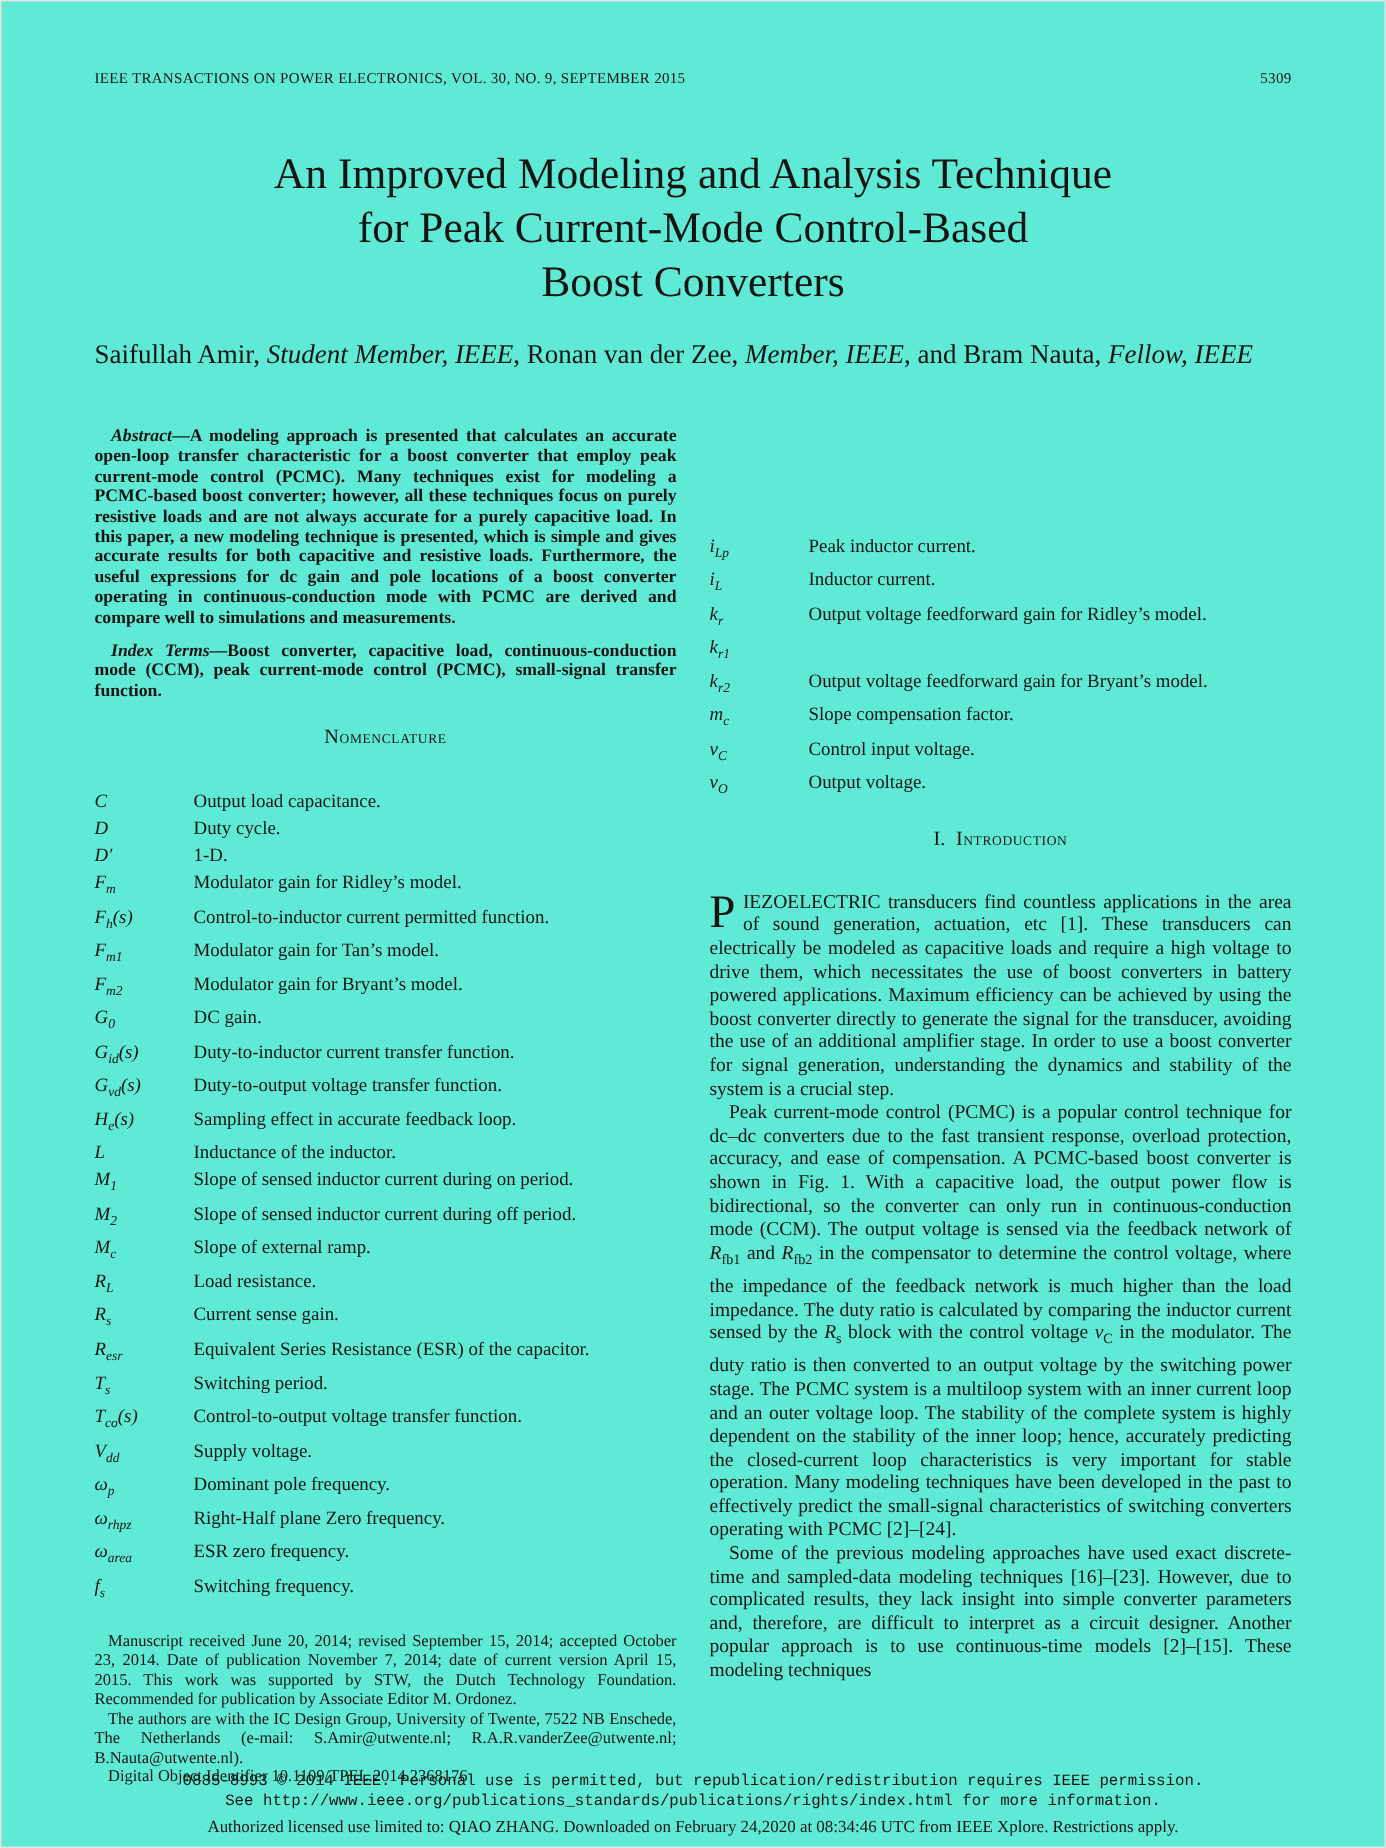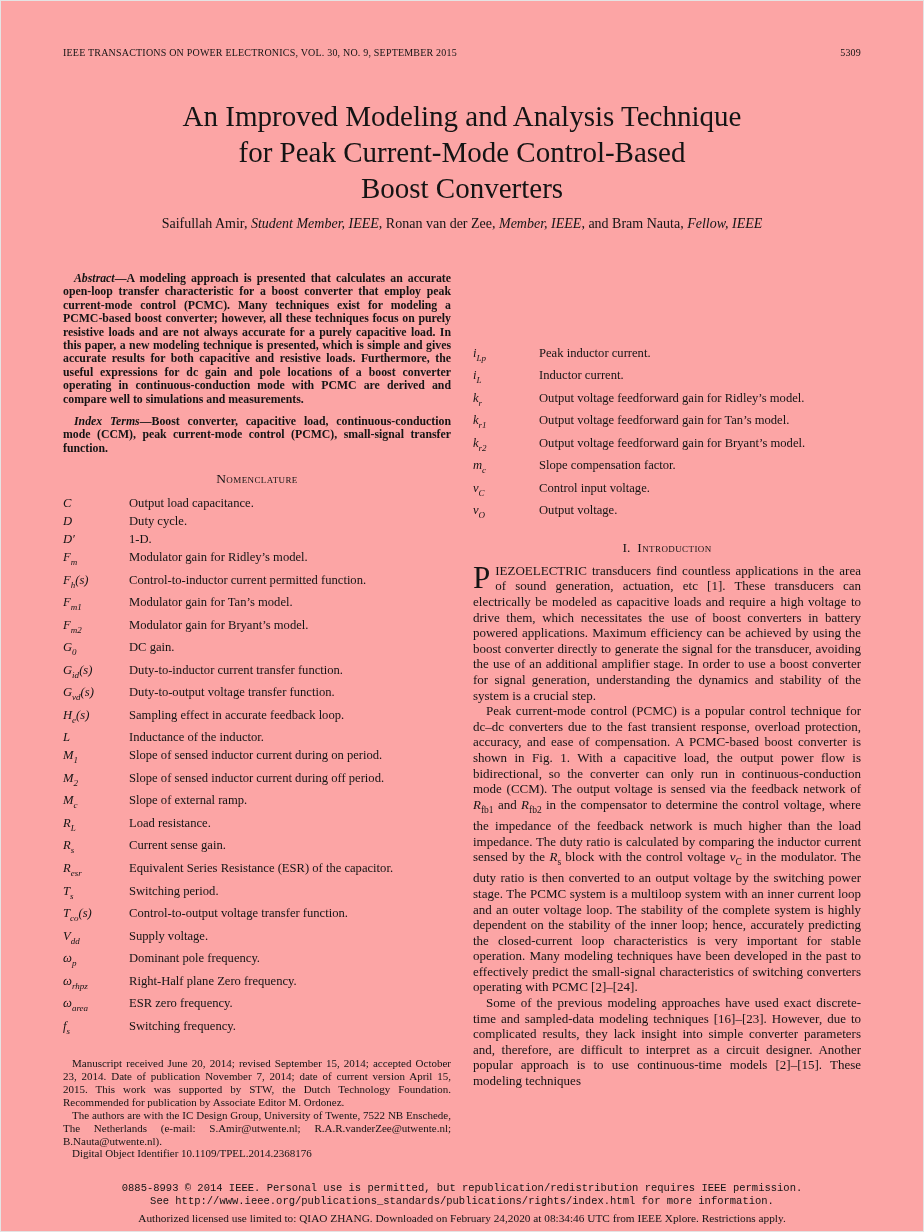--- a/index.html
+++ b/index.html
@@ -1,58 +1,57 @@
 <!DOCTYPE html>
 <html><head>
 <meta charset="utf-8">
 <style>
   html,body { margin:0; padding:0; background:#ffffff; }
   .page {
     position:relative;
     width:924px; height:1232px;
     margin:0 auto;
-    background:#fca5a5;
+    background:#5eead4;
     box-sizing:border-box;
     border:1px solid #e4e4e4;
     overflow:hidden;
     font-family:"Liberation Serif", serif;
     color:#141414;
   }
   .inner { padding:46px 62px 0 62px; }
 
   .running-head {
     display:flex; justify-content:space-between;
     font-size:10px; letter-spacing:0.2px;
   }
   .title {
     margin:40px 0 0 0; padding:0;
     text-align:center;
     font-size:29px; font-weight:normal; line-height:36px;
   }
   .authors {
-    margin-top:10px;
-    text-align:center;
-    font-size:14px; line-height:16px;
+    margin-top:22px;
+    font-size:18px; line-height:16px;
   }
   .columns {
     display:flex; gap:22px;
     margin-top:40px;
     align-items:center;
   }
   .col { width:389px; display:flex; flex-direction:column; }
 
   .abstract {
     margin:0;
     font-size:11.8px; font-weight:bold; line-height:13.4px;
     text-align:justify; text-indent:11px;
   }
   .index-terms { margin-top:9px; }
 
   .section-heading {
-    margin:16px 0 7px 0;
+    margin:16px 0 26px 0;
     text-align:center;
     font-size:13.5px;
     font-family:Liberation Serif, serif;
   }
   .sc { font-variant:small-caps; letter-spacing:0.4px; }
   .sec-num { margin-right:7px; }
 
   .nom-row { display:flex; font-size:12.6px; line-height:18px; }
   .nom-sym { width:66px; flex:0 0 66px; font-style:italic; }
   .nom-sym sub, .nom-def sub { font-size:9px; }
@@ -237,21 +236,20 @@
             <div class="nom-row">
               <span class="nom-sym">i<sub>L</sub></span>
               <span class="nom-def">Inductor current.</span>
             </div>
             <div class="nom-row">
               <span class="nom-sym">k<sub>r</sub></span>
               <span class="nom-def">Output voltage feedforward gain for Ridley’s model.</span>
             </div>
             <div class="nom-row">
               <span class="nom-sym">k<sub>r1</sub></span>
-              <span class="nom-def">Output voltage feedforward gain for Tan’s model.</span>
             </div>
             <div class="nom-row">
               <span class="nom-sym">k<sub>r2</sub></span>
               <span class="nom-def">Output voltage feedforward gain for Bryant’s model.</span>
             </div>
             <div class="nom-row">
               <span class="nom-sym">m<sub>c</sub></span>
               <span class="nom-def">Slope compensation factor.</span>
             </div>
             <div class="nom-row">

